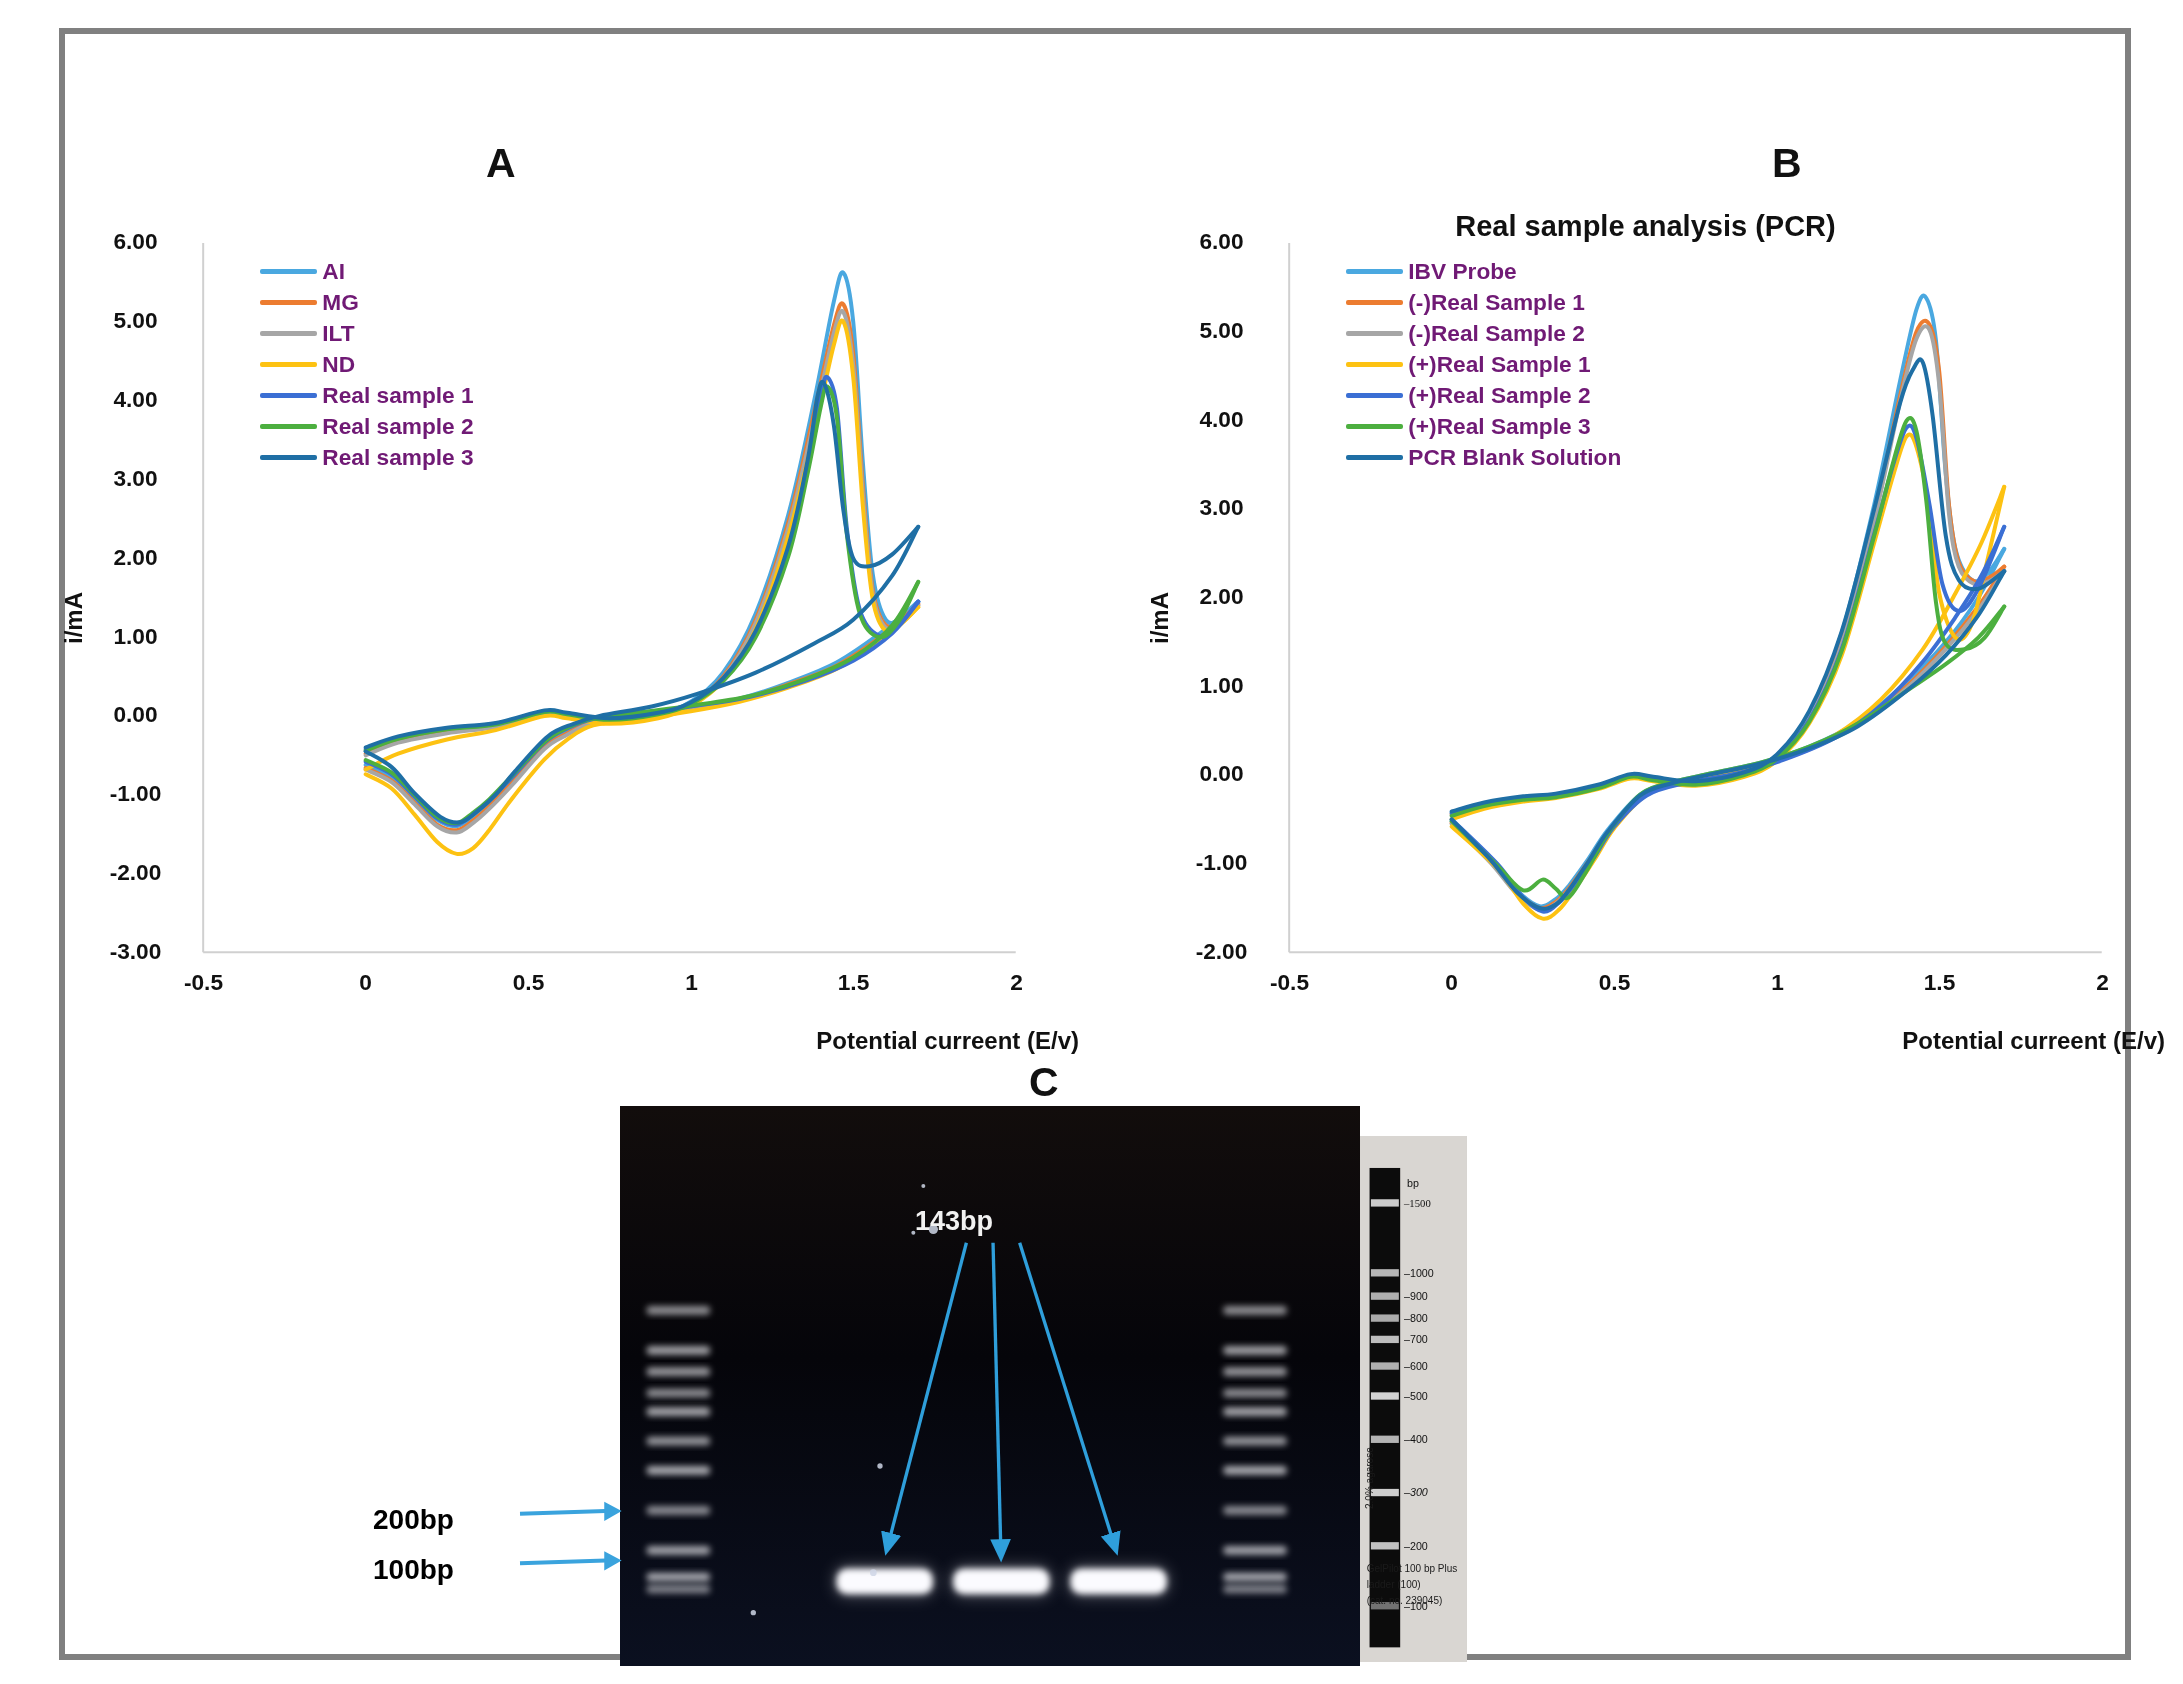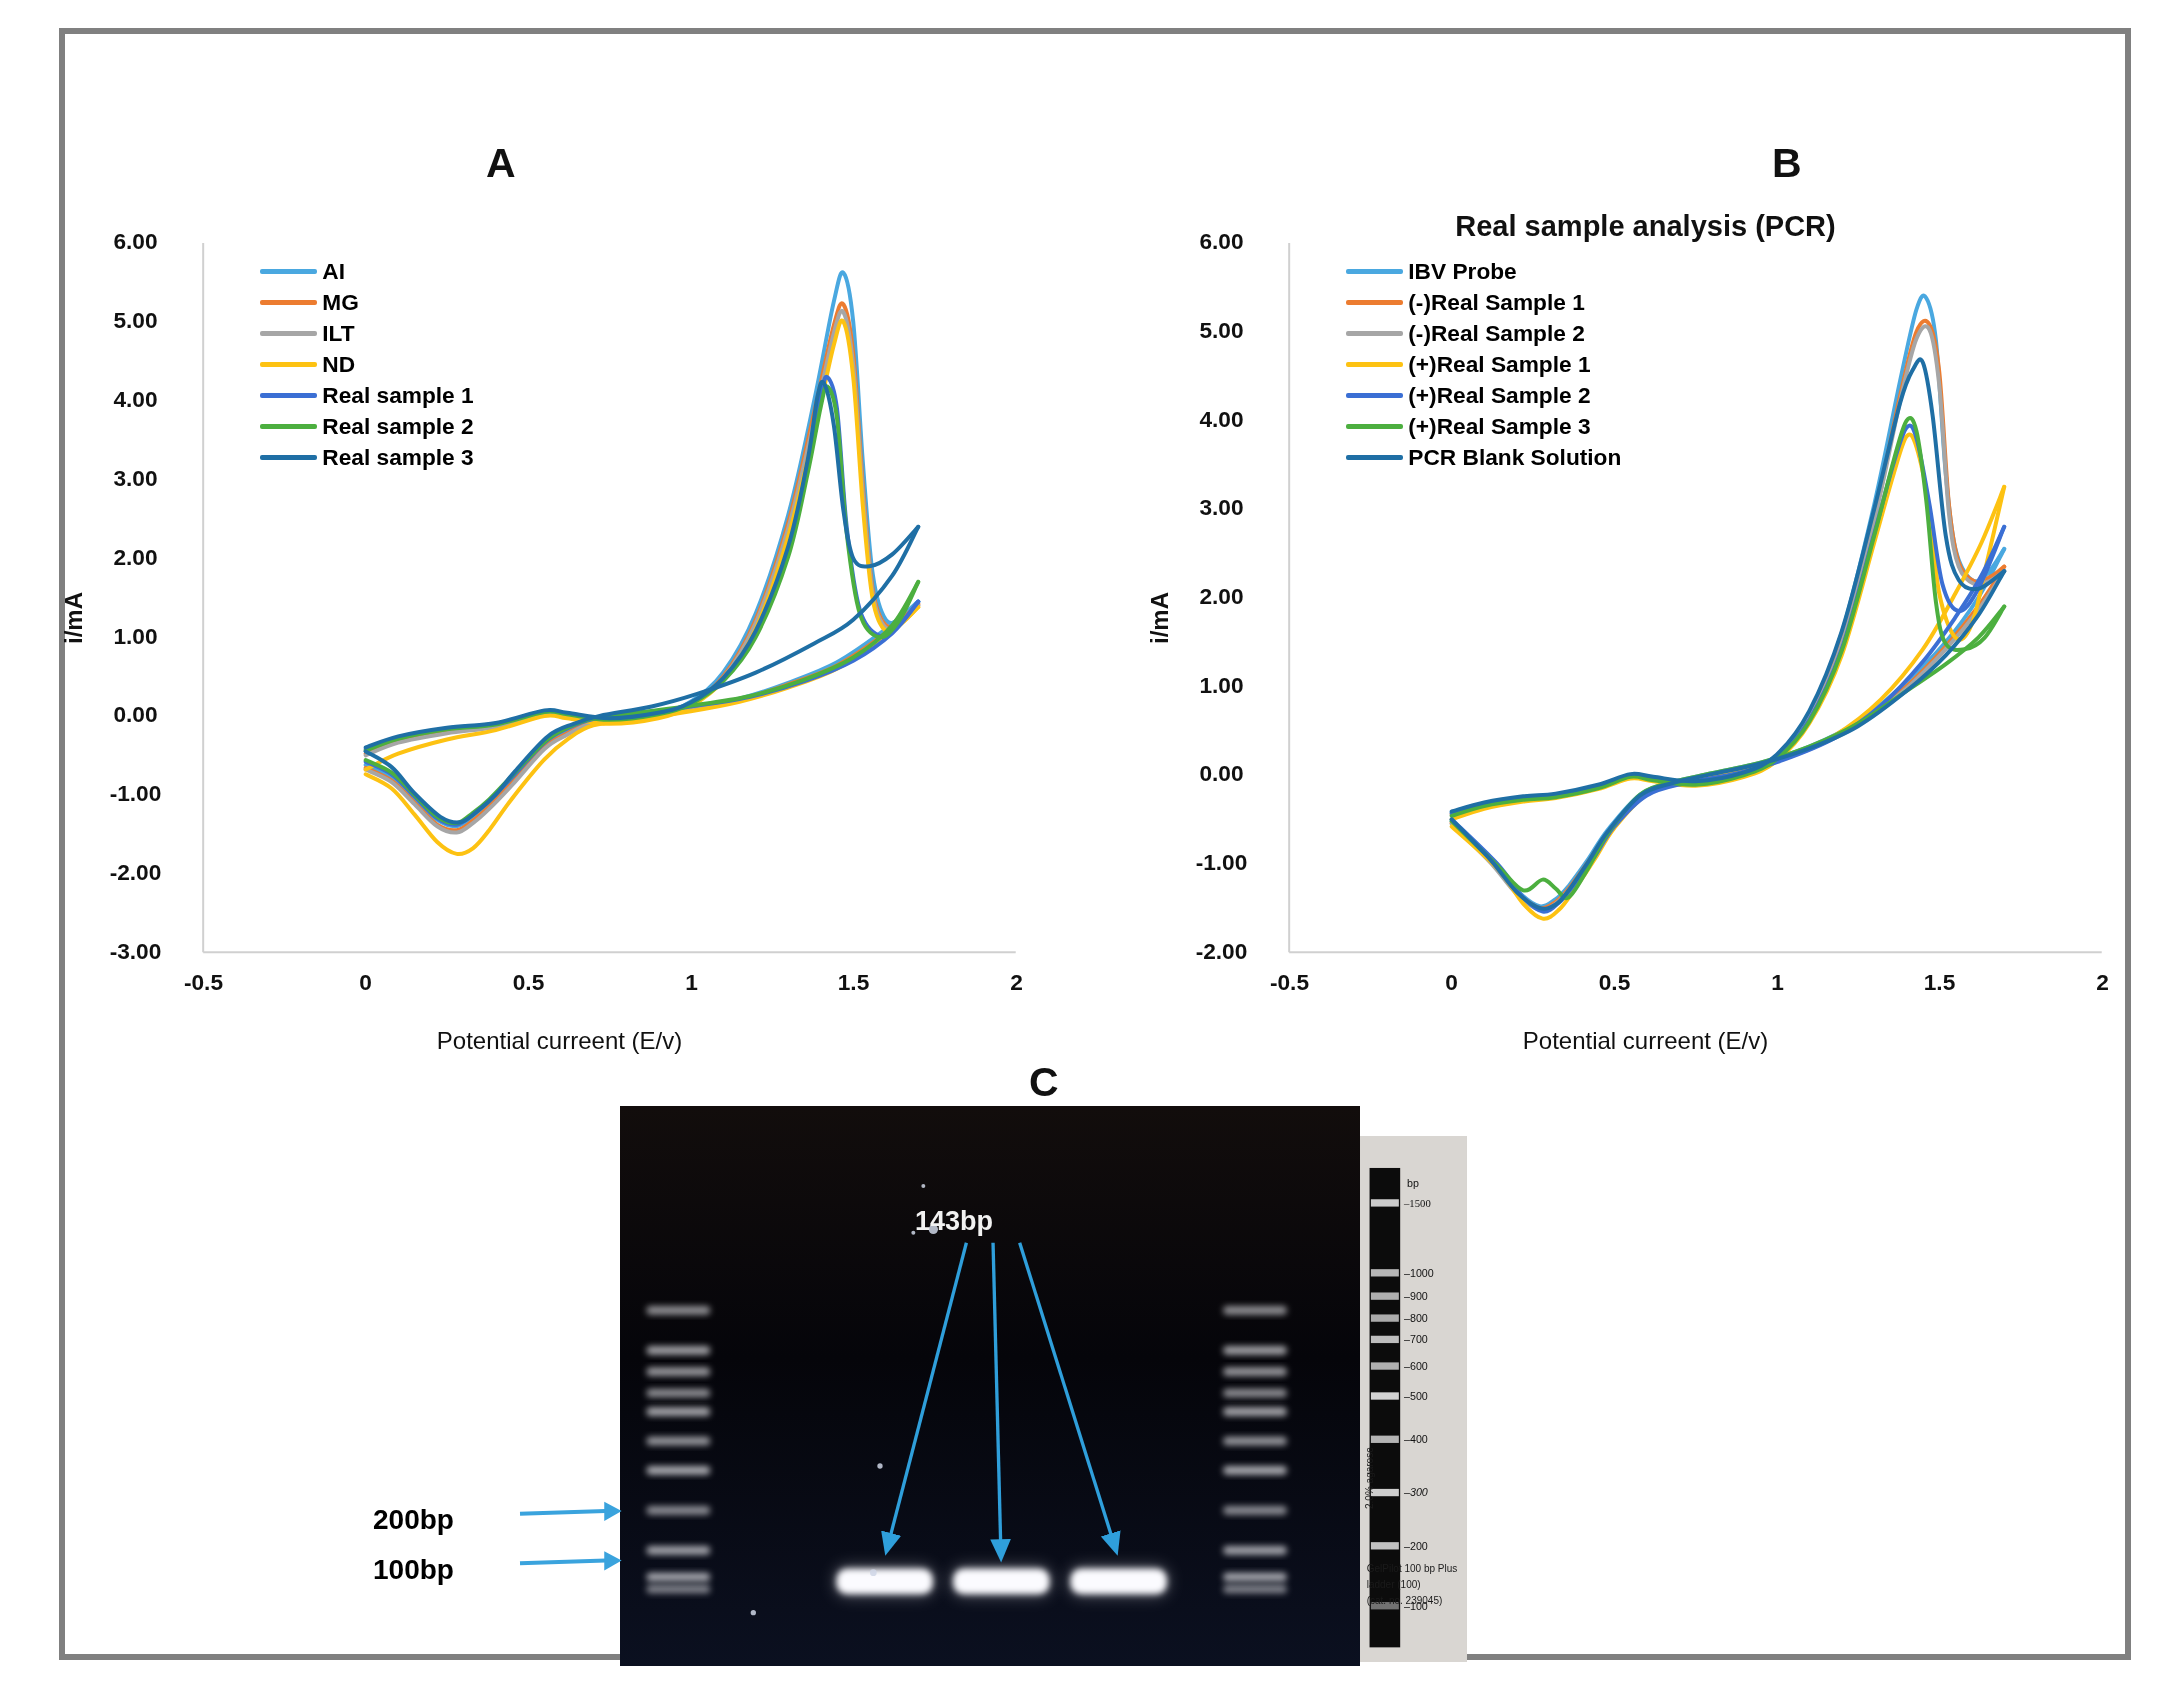--- a/index.html
+++ b/index.html
@@ -9,28 +9,28 @@
   #main-title{position:absolute;left:0;top:40px;width:2183px;text-align:center;font-size:72px;font-weight:bold;color:#000;letter-spacing:-0.7px;}
   .panel-letter{position:absolute;font-size:41px;font-weight:bold;color:#111;}
   #letter-a{left:486px;top:140px;}
   #letter-b{left:1772px;top:140px;}
   #letter-c{left:1029px;top:1059px;}
   .chart{position:absolute;}
   #chartA{left:40px;top:193px;width:1039px;height:866px;}
   #chartB{left:1126px;top:193px;width:1039px;height:866px;}
   .chart-title{position:absolute;top:17.3px;width:100%;text-align:center;font-size:29px;font-weight:bold;color:#111;}
   .axis-y-label{position:absolute;font-size:24px;font-weight:bold;color:#111;transform:rotate(-90deg);transform-origin:left top;white-space:nowrap;}
-  .axis-x-label{position:absolute;bottom:4px;width:100%;text-align:center;font-size:24px;font-weight:normal;color:#111;}
+  .axis-x-label{position:absolute;bottom:4px;width:100%;text-align:right;font-size:24px;font-weight:bold;color:#111;}
   .tick{position:absolute;font-size:22.7px;font-weight:bold;color:#111;white-space:nowrap;}
   .tick-y{text-align:center;}
   .tick-x{text-align:center;}
   .legend{position:absolute;}
   .legend-row{display:flex;align-items:center;height:31px;}
   .legend-swatch{width:57px;height:4.7px;border-radius:2px;flex:0 0 auto;}
-  .legend-text{font-size:22.7px;font-weight:bold;color:#000000;margin-left:5.3px;white-space:nowrap;}
+  .legend-text{font-size:22.7px;font-weight:bold;color:#701a75;margin-left:5.3px;white-space:nowrap;}
   svg.plot{position:absolute;left:0;top:0;overflow:visible;}
   #gel-panel{position:absolute;left:620px;top:1106px;width:846px;height:560px;}
   #gel-image{position:absolute;left:0;top:0;width:740px;height:560px;background:#060608;overflow:hidden;}
   #gel-card{position:absolute;left:740px;top:30px;width:107px;height:526px;background:#d7d4d0;overflow:hidden;}
   .bp-left-label{position:absolute;font-size:28px;font-weight:bold;color:#000;white-space:nowrap;}
   .card-text{position:absolute;font-size:10px;color:#1b1b1b;line-height:1.35;white-space:nowrap;}
   .card-tick{position:absolute;font-size:10.7px;color:#121212;white-space:nowrap;}
   .card-rot{position:absolute;font-size:10px;color:#1b1b1b;transform:rotate(-90deg);transform-origin:left top;white-space:nowrap;}
   #gel-annot{position:absolute;left:0;top:0;width:846px;height:560px;overflow:visible;}
 </style>

